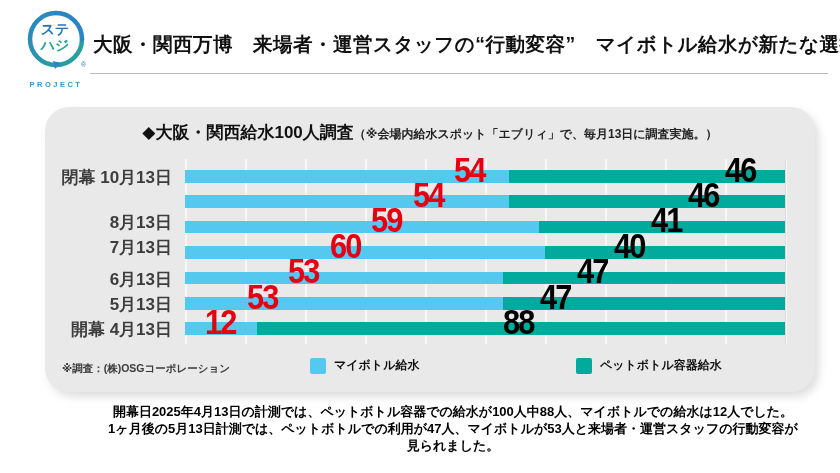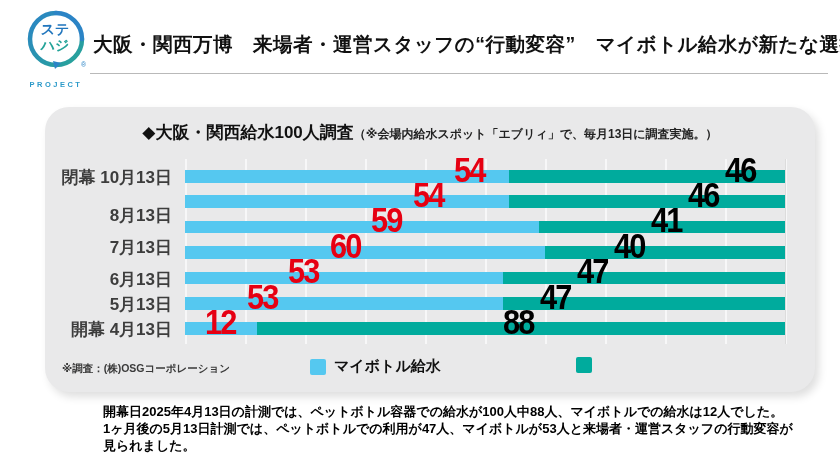--- a/index.html
+++ b/index.html
@@ -31,25 +31,25 @@
   .bar-track { position:absolute; left:140px; width:600px; height:12.5px; display:flex; }
   .seg { height:100%; }
   .num { position:absolute; height:29px; display:flex; align-items:flex-end;
     font-weight:900; font-size:35px; line-height:0.74; letter-spacing:-2px;
     transform:scaleX(0.88); transform-origin:left bottom; white-space:nowrap; }
 
   
   .survey-credit { position:absolute; left:17px; top:255px; font-size:10.5px; font-weight:bold; color:#3a3a3a; }
   .legend-item { position:absolute; top:250px; display:flex; align-items:center; gap:8px; }
   .legend-swatch { width:16px; height:16px; border-radius:2px; }
-  .legend-label { font-size:15px; font-weight:bold; color:#111; white-space:nowrap; }
+  .legend-label { font-size:12px; font-weight:bold; color:#111; white-space:nowrap; }
 
   
   .footer-text { position:absolute; left:103px; top:404px; width:700px;
-    font-size:13px; font-weight:bold; color:#000; line-height:16.8px; white-space:pre-line; }
+    font-size:13px; font-weight:bold; color:#000; line-height:16.8px; white-space:pre-line;text-align:center; }
 </style>
 </head>
 <body>
 
 <div class="page">
 
   <div class="logo">
     <svg width="60" height="62" viewBox="0 0 60 62">
       <defs>
         <linearGradient id="lg" x1="0" y1="0" x2="1" y2="1">
@@ -93,21 +93,21 @@
           <div class="seg" style="width: 276px; background: rgb(0, 171, 157);"></div>
         </div>
         <div class="num" style="left: 409px; top: 46.5px; color: rgb(230, 0, 18);">54</div>
         <div class="num" style="left: 680px; top: 46.5px; color: rgb(0, 0, 0);">46</div>
         <div class="bar-track" style="top: 88.4px;">
           <div class="seg" style="width: 324px; background: rgb(85, 200, 240);"></div>
           <div class="seg" style="width: 276px; background: rgb(0, 171, 157);"></div>
         </div>
         <div class="num" style="left: 367.5px; top: 71.9px; color: rgb(230, 0, 18);">54</div>
         <div class="num" style="left: 643px; top: 71.9px; color: rgb(0, 0, 0);">46</div>
-        <div class="row-label" style="top: 97px;">8月13日</div>
+        <div class="row-label" style="top: 104px;">8月13日</div>
         <div class="bar-track" style="top: 113.8px;">
           <div class="seg" style="width: 354px; background: rgb(85, 200, 240);"></div>
           <div class="seg" style="width: 246px; background: rgb(0, 171, 157);"></div>
         </div>
         <div class="num" style="left: 326px; top: 97.3px; color: rgb(230, 0, 18);">59</div>
         <div class="num" style="left: 606px; top: 97.3px; color: rgb(0, 0, 0);">41</div>
         <div class="row-label" style="top: 129px;">7月13日</div>
         <div class="bar-track" style="top: 139.2px;">
           <div class="seg" style="width: 360px; background: rgb(85, 200, 240);"></div>
           <div class="seg" style="width: 240px; background: rgb(0, 171, 157);"></div>
@@ -138,20 +138,21 @@
       </div>
 
     <div class="survey-credit">※調査：(株)OSGコーポレーション</div>
 
     <div class="legend-item" style="left:265px;">
       <span class="legend-swatch" id="swatch-0" style="background: rgb(85, 200, 240);"></span>
       <span class="legend-label">マイボトル給水</span>
     </div>
     <div class="legend-item" style="left:531px;">
       <span class="legend-swatch" id="swatch-1" style="background: rgb(0, 171, 157);"></span>
+      <span class="legend-label">ペットボトル容器給水</span>
     </div>
   </div>
 
   <div class="footer-text">開幕日2025年4月13日の計測では、ペットボトル容器での給水が100人中88人、マイボトルでの給水は12人でした。
 1ヶ月後の5月13日計測では、ペットボトルでの利用が47人、マイボトルが53人と来場者・運営スタッフの行動変容が
 見られました。</div>
 
 </div>
 
 </body></html>

